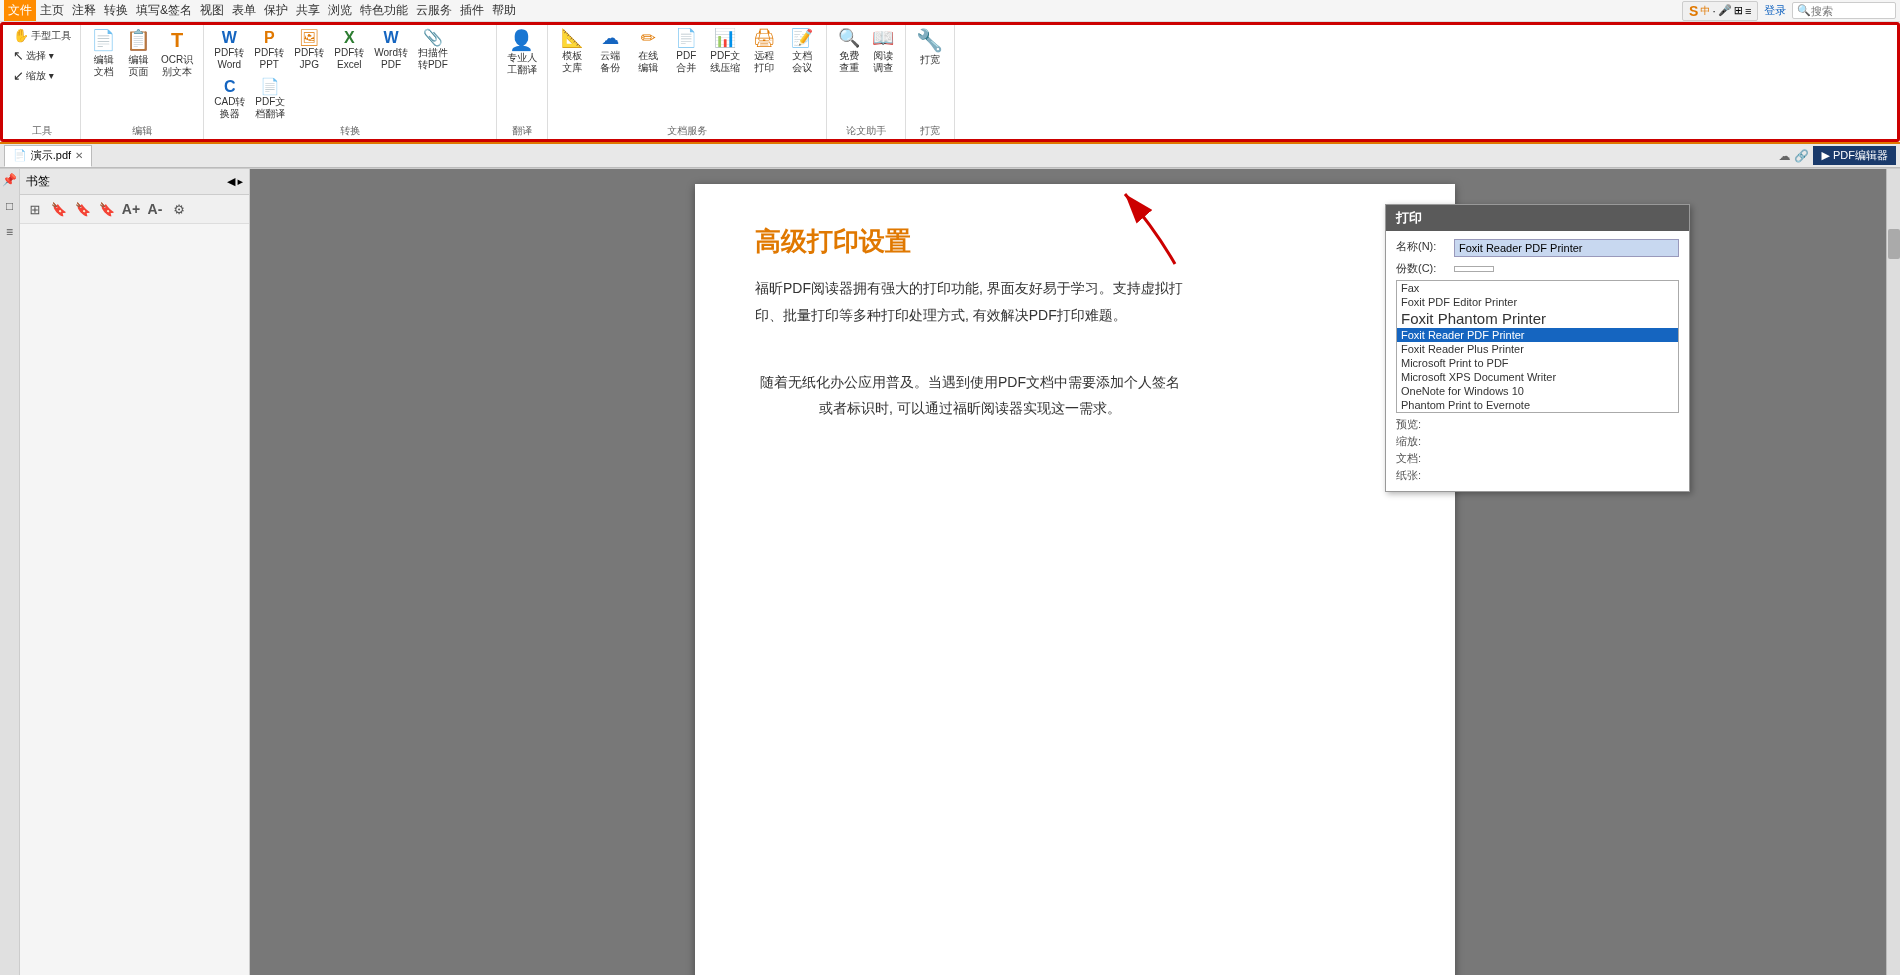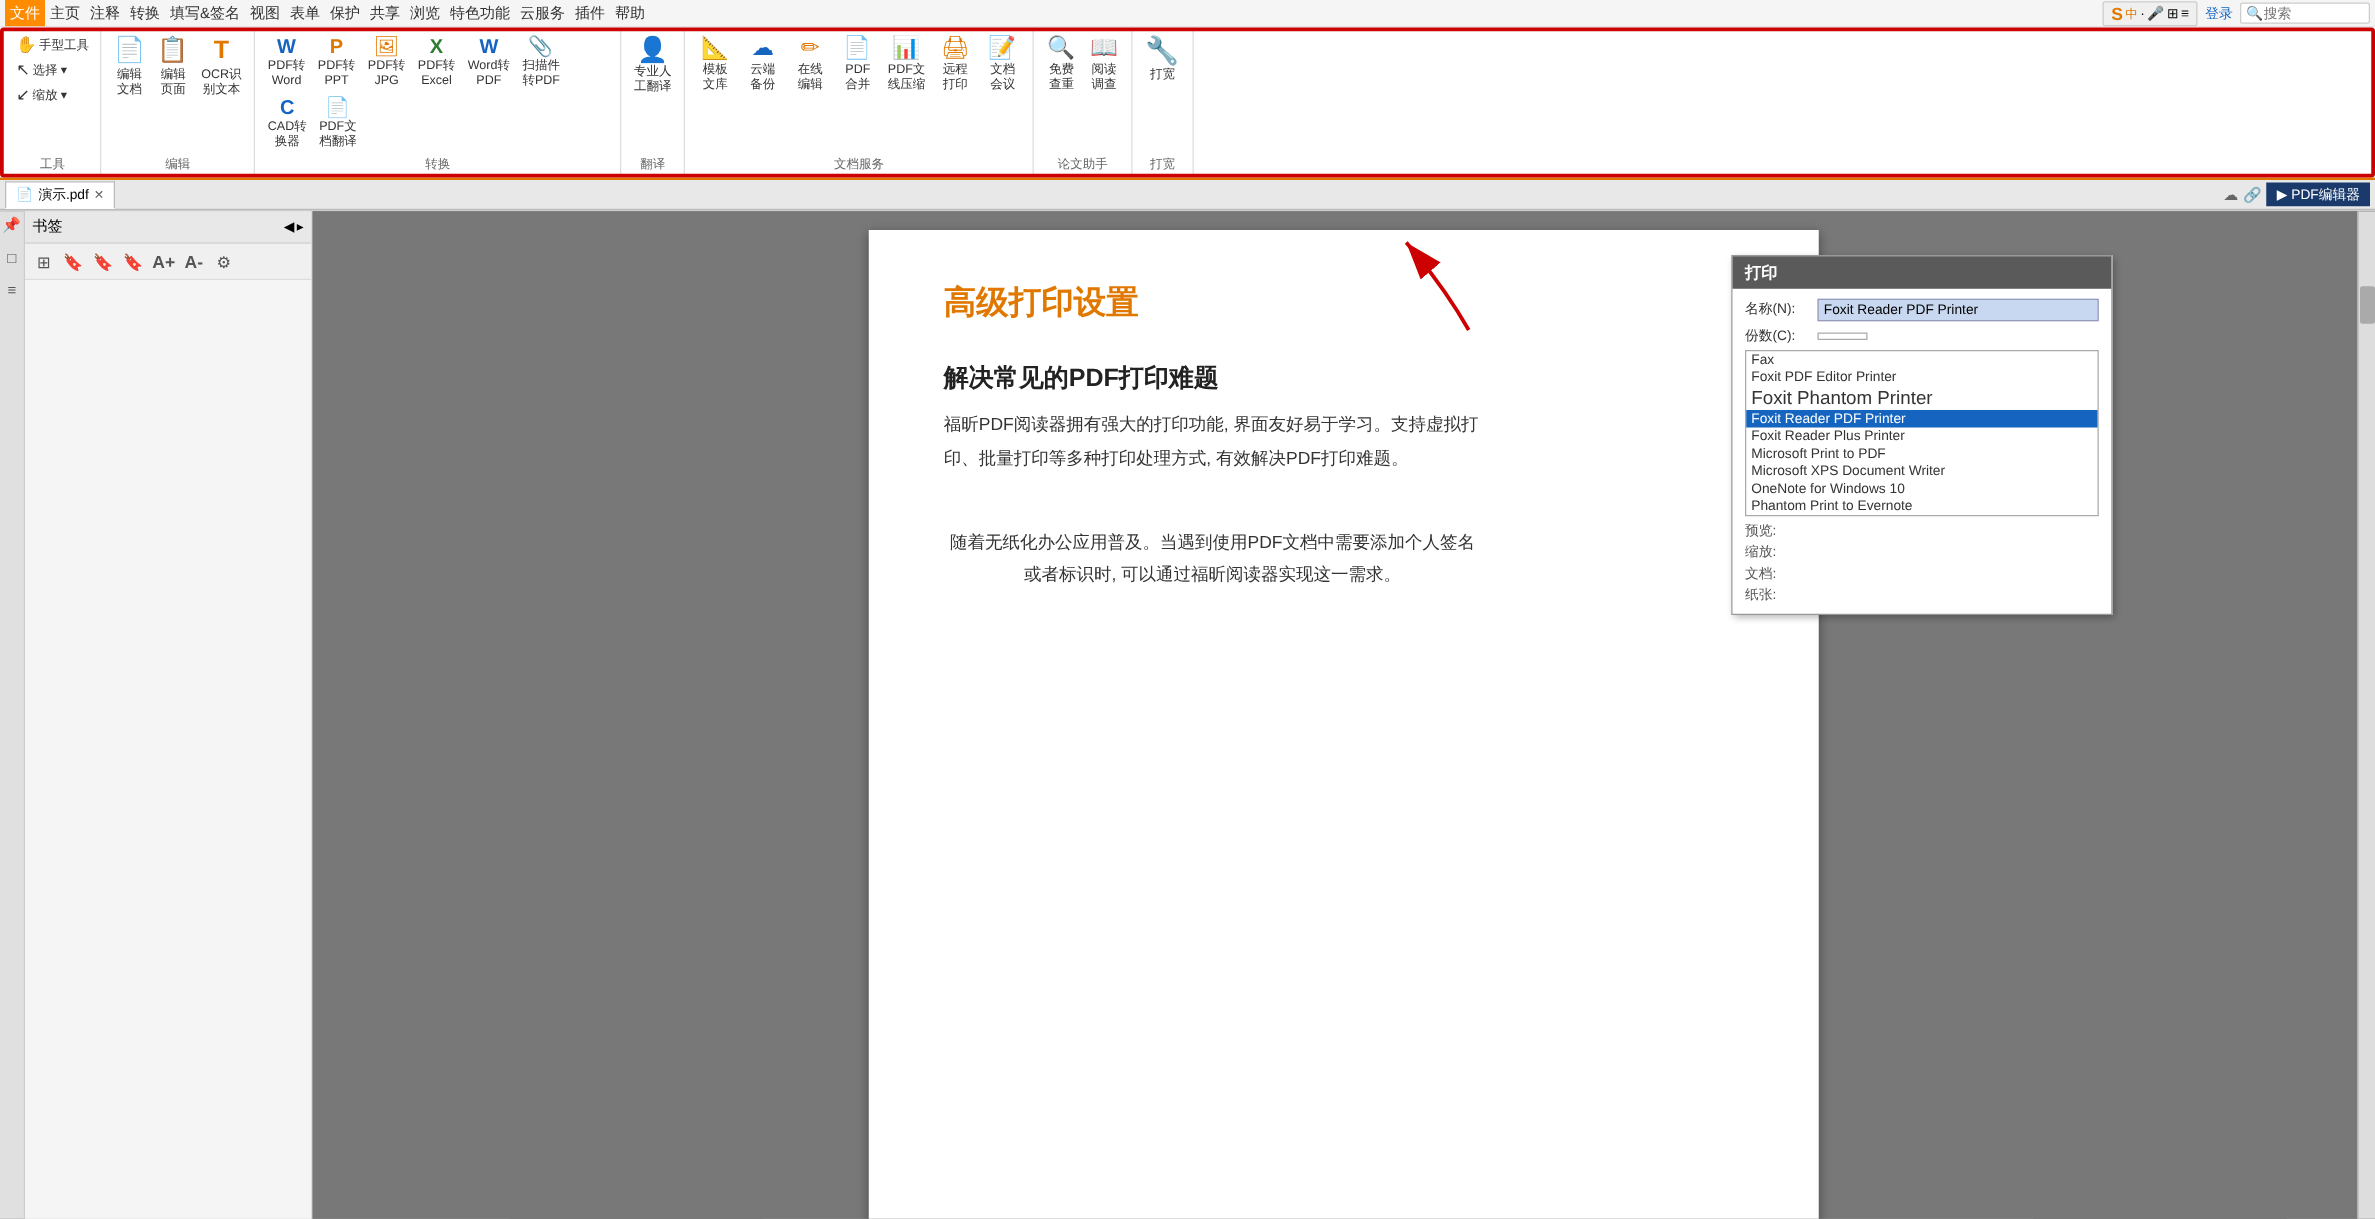--- a/index.html
+++ b/index.html
@@ -435,22 +435,21 @@
         <marker id="arrowhead" markerWidth="10" markerHeight="7" refX="10" refY="3.5" orient="auto">
           <polygon points="0 0, 10 3.5, 0 7" fill="#cc0000"></polygon>
         </marker>
       </defs>
       <path d="M 80 85 Q 60 50 30 15" stroke="#cc0000" stroke-width="3" fill="none" marker-end="url(#arrowhead)"></path>
     </svg>
 
     <div style="background:#fff;width:760px;min-height:820px;margin:15px auto;box-shadow:0 2px 8px rgba(0,0,0,0.4);padding:40px 60px;position:relative;">
 
       <div style="margin-bottom:40px;position:relative;">
-        <div style="color:#e07800;font-size:26px;font-weight:bold;margin-bottom:30px;">高级打印设置</div>
-        <div style="font-size:20px;color:#222;font-weight:bold;margin-bottom:10px;">解决常见的PDF打印难题</div>
+        <div style="color:#e07800;font-size:26px;font-weight:bold;margin-bottom:16px;">高级打印设置</div>
         <div style="font-size:14px;color:#333;line-height:1.9;max-width:430px;">福昕PDF阅读器拥有强大的打印功能, 界面友好易于学习。支持虚拟打印、批量打印等多种打印处理方式, 有效解决PDF打印难题。</div>
 
         <div style="position:absolute;right:-295px;top:-20px;width:305px;background:#fff;border:1px solid #999;box-shadow:2px 2px 6px rgba(0,0,0,0.3);">
           <div style="background:#5a5a5a;color:#fff;padding:4px 10px;font-size:13px;font-weight:bold;">打印</div>
           <div style="padding:8px 10px;">
 
             <div style="display:flex;align-items:flex-start;margin-bottom:4px;font-size:11px;">
               <span style="width:58px;color:#333;">名称(N):</span>
               <div style="flex:1;background:#c8d8f0;padding:2px 4px;border:1px solid #99b;">Foxit Reader PDF Printer</div>
             </div>

